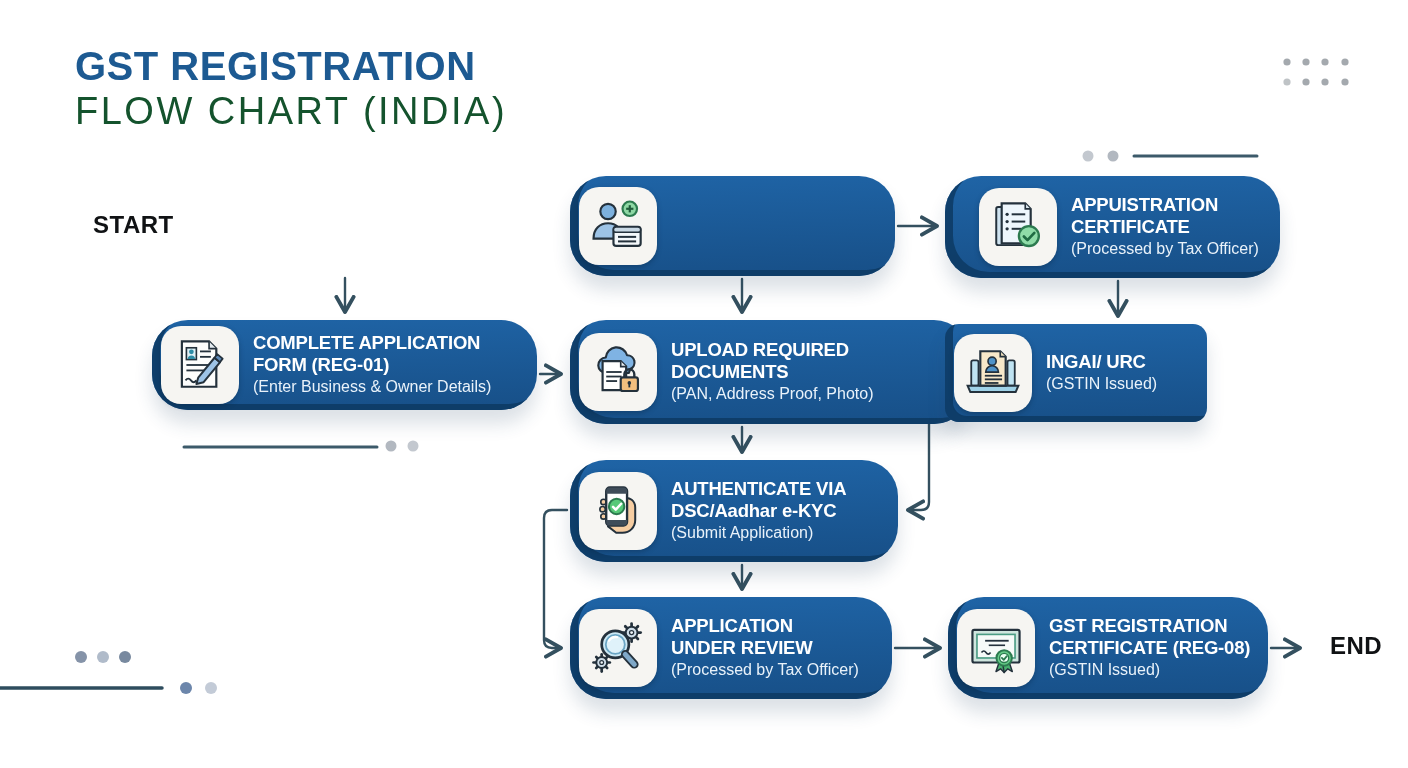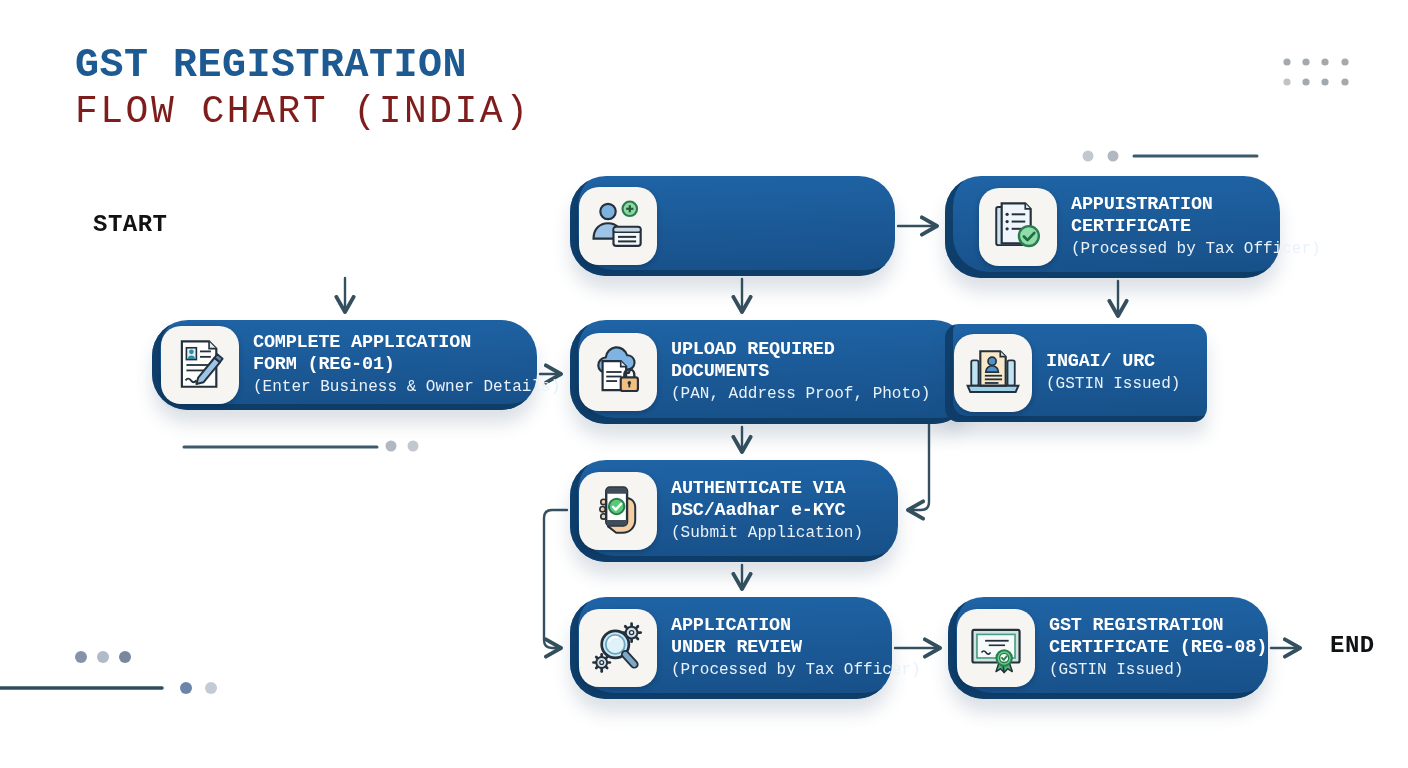--- a/index.html
+++ b/index.html
@@ -1,26 +1,26 @@
 <!DOCTYPE html>
 <html><head>
 <meta charset="utf-8">
 <style>
   html,body{margin:0;padding:0;}
   body{
     width:1408px;height:768px;position:relative;overflow:hidden;
     background:#ffffff;
     font-family:"Liberation Sans", sans-serif;
   }
-  .canvas{position:absolute;inset:0;font-family:Liberation Mono, monospace;}
+  .canvas{position:absolute;inset:0;}
 
   
   .header{position:absolute;left:75px;top:44px;}
   .title1{font-size:40px;font-weight:800;color:#1d5a92;letter-spacing:.5px;line-height:1.1;}
-  .title2{font-size:38px;font-weight:400;color:#7f1d1d;letter-spacing:2.5px;line-height:1.15;margin-top:2px;}
+  .title2{font-size:38px;font-weight:400;color:#14532d;letter-spacing:2.5px;line-height:1.15;margin-top:2px;}
 
   
   .flowlabel{position:absolute;font-size:24px;font-weight:700;color:#101214;letter-spacing:.5px;margin-left:20px;}
   #start-label{left:73px;top:211px;}
   #end-label{left:1310px;top:632px;}
 
   
   .node{
     position:absolute;display:flex;align-items:center;gap:14px;
     padding:9px 14px 9px 9px;border-radius:36px;box-sizing:border-box;

